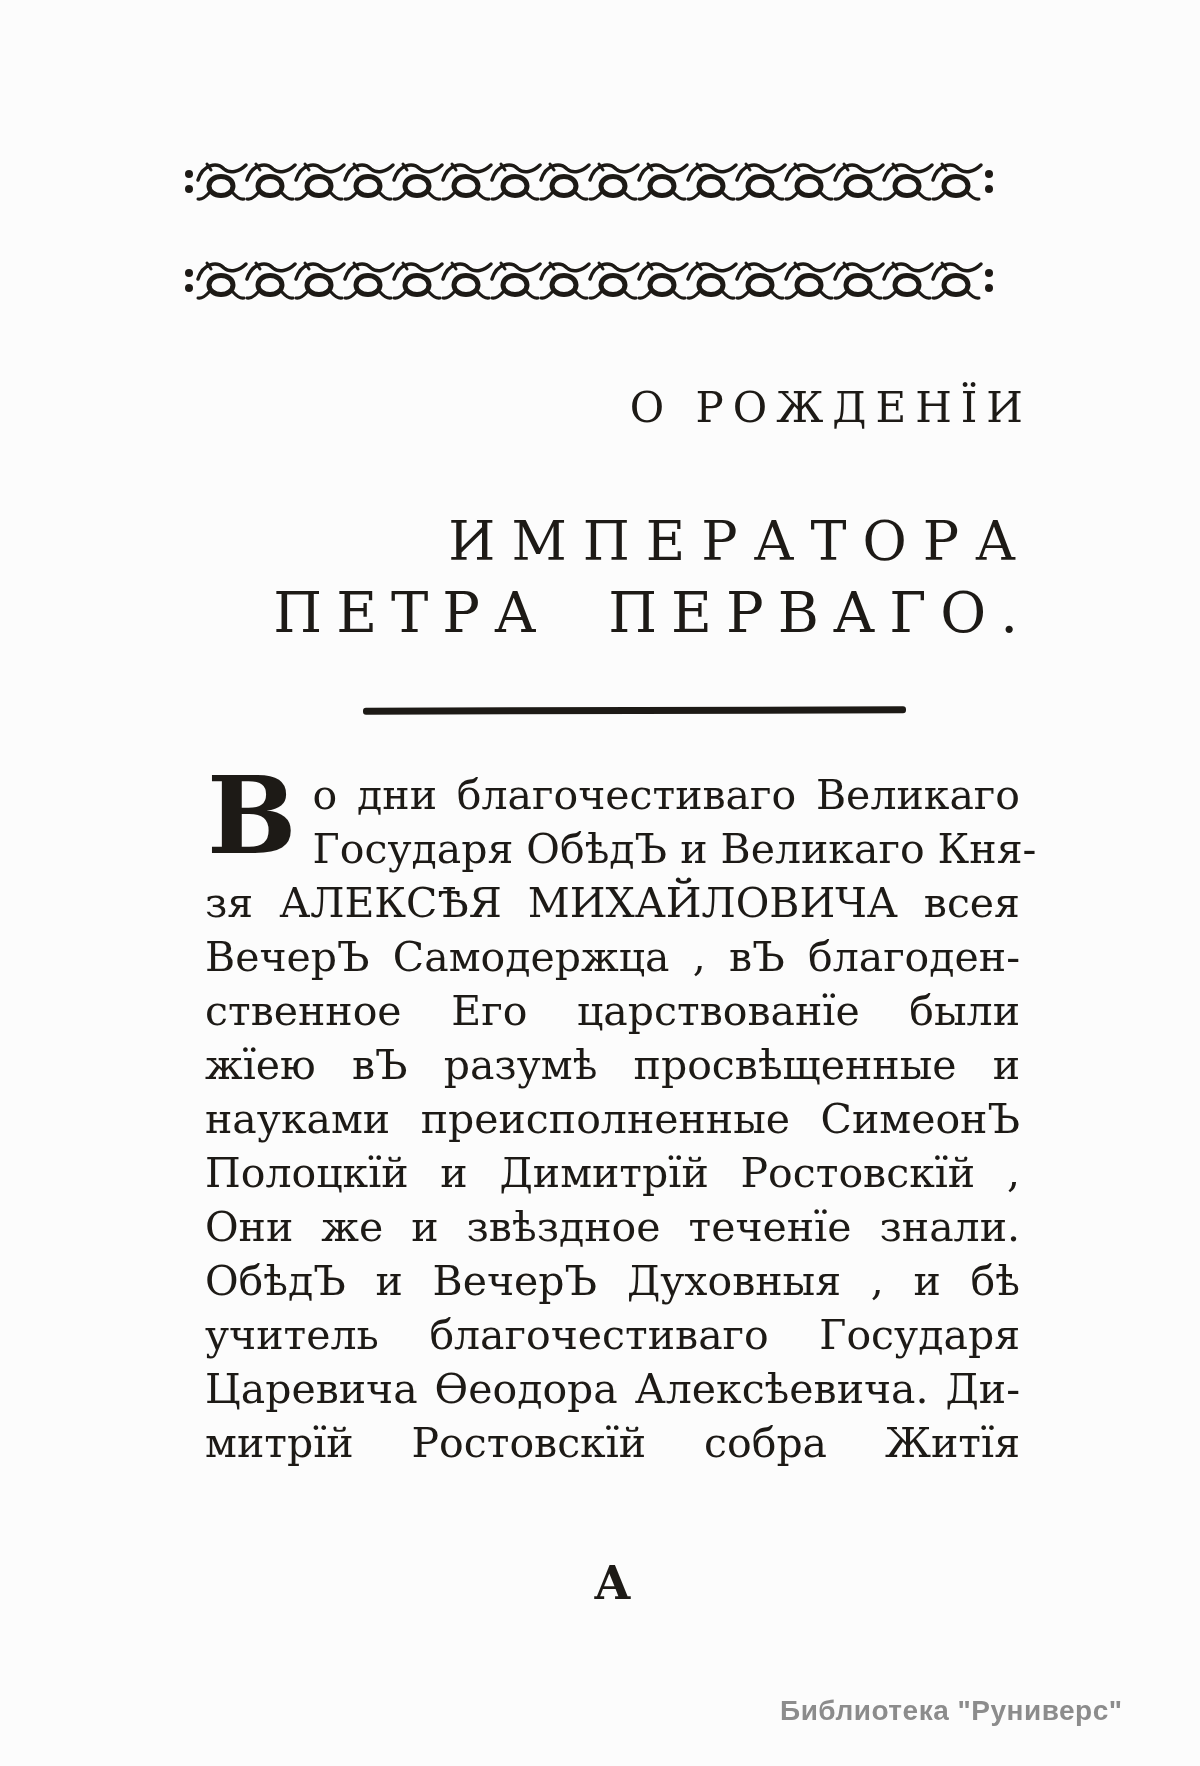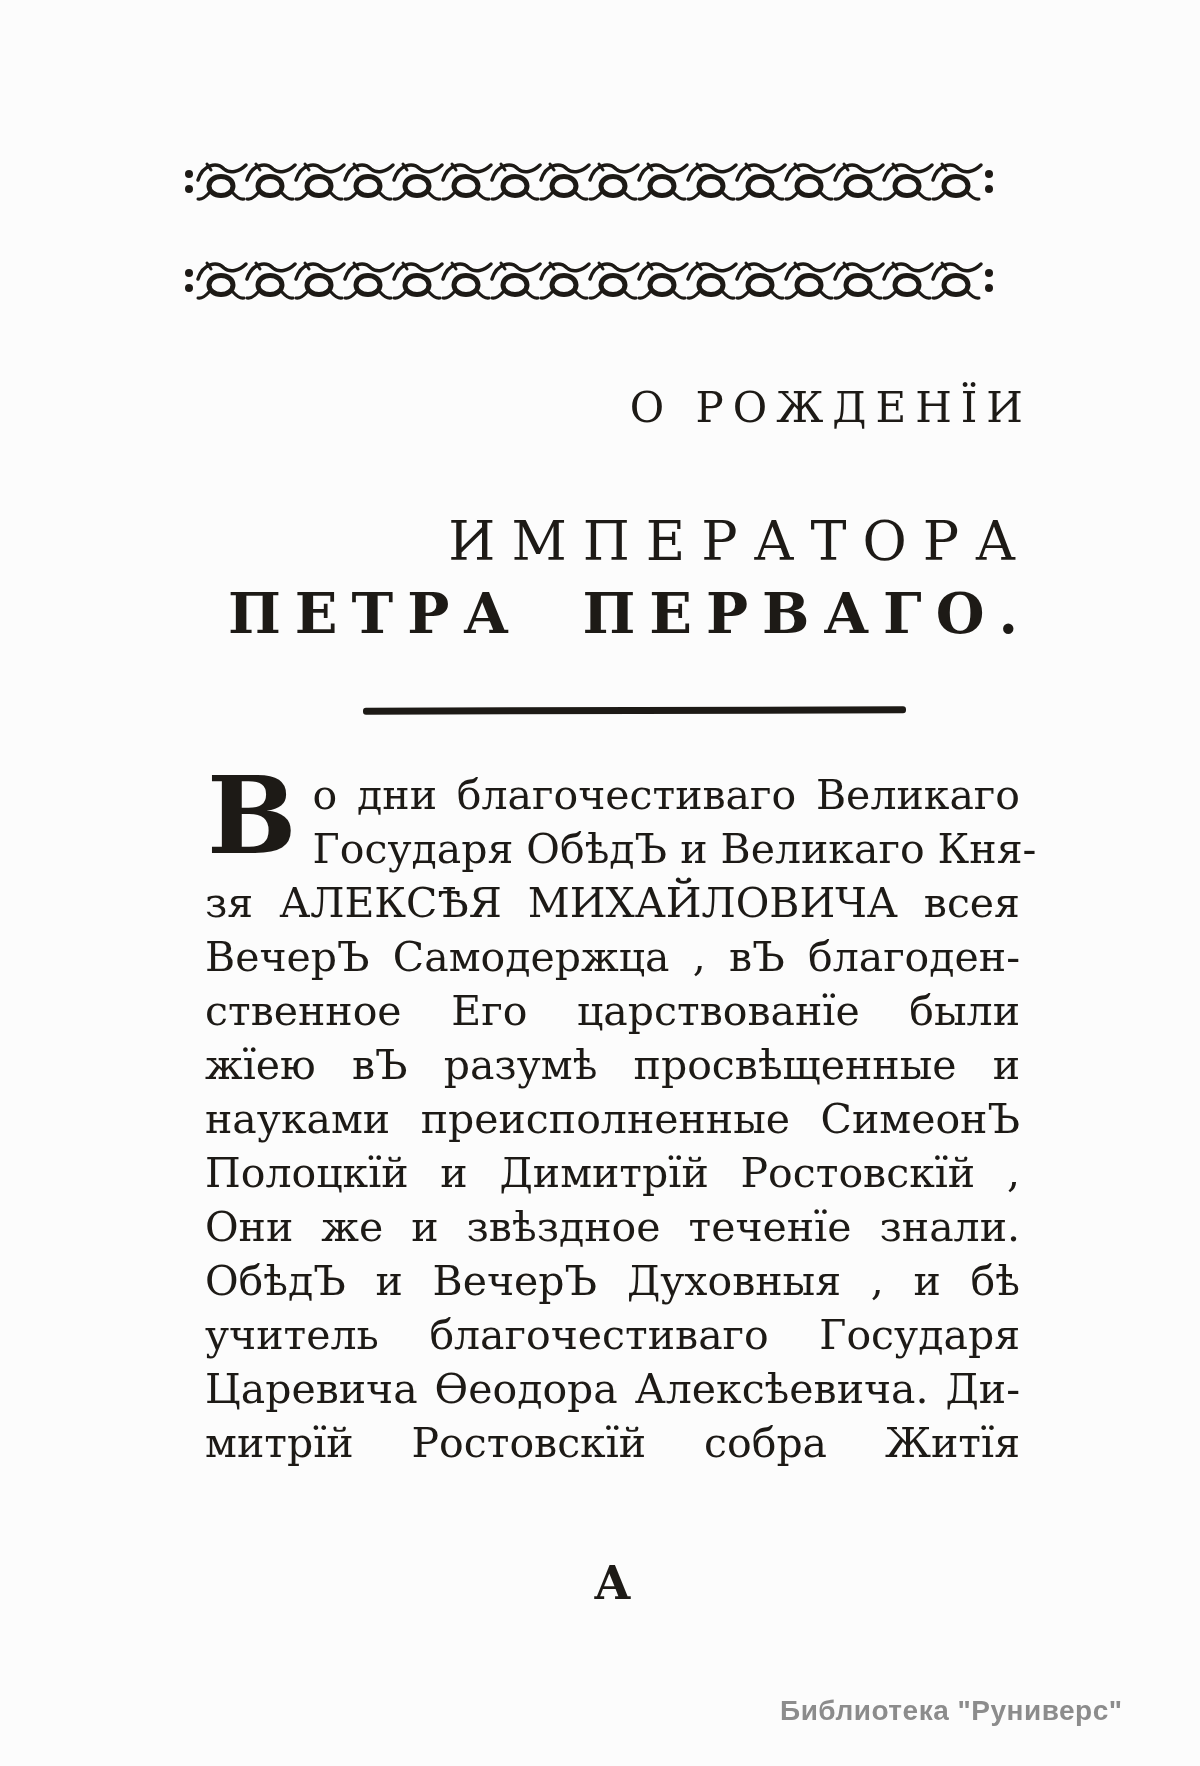--- a/index.html
+++ b/index.html
@@ -21,21 +21,21 @@
   
   .title-line {
     position: absolute; left: 0; width: 1032px;
     text-align: right;
     font-family: "DejaVu Serif", serif;
     color: #1d1a16;
     white-space: nowrap;
   }
   .title-1 { top: 383px; font-size: 42px; letter-spacing: 9px; }
   .title-2 { top: 482px; font-size: 54px; letter-spacing: 16px; margin-top: 28px; }
-  .title-3 { top: 580px; font-size: 56px; letter-spacing: 14px; word-spacing: 26px; font-weight: bold; }
+  .title-3 { top: 580px; font-size: 56px; letter-spacing: 14px; word-spacing: 26px; }
 
   .rule {
     position: absolute; left: 363px; top: 707px;
     width: 543px; height: 7px;
     background: #1d1a16;
     border-radius: 3px;
     transform: rotate(-0.15deg);
   }
 
   

